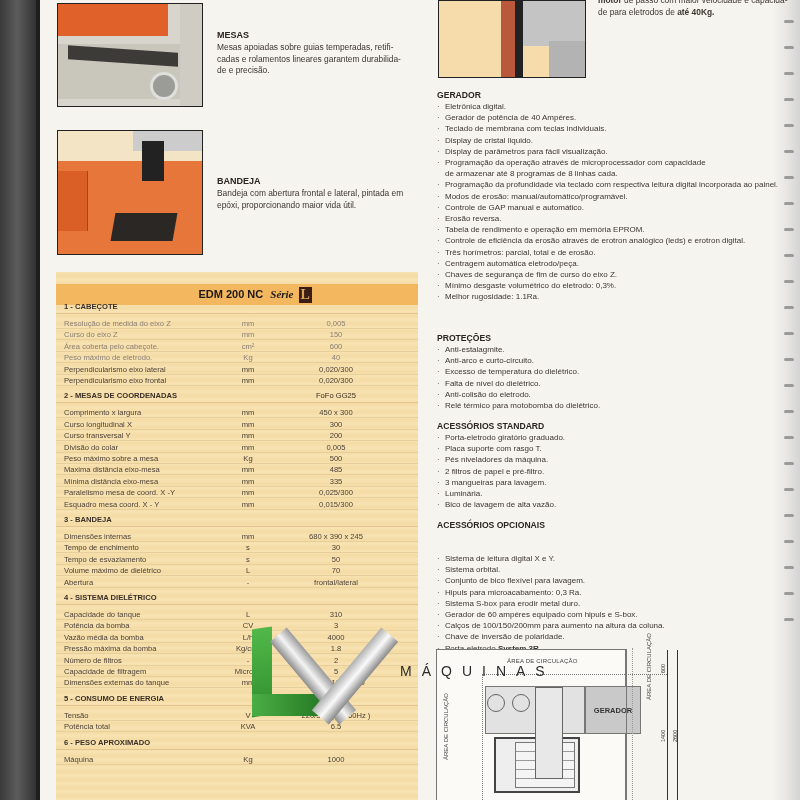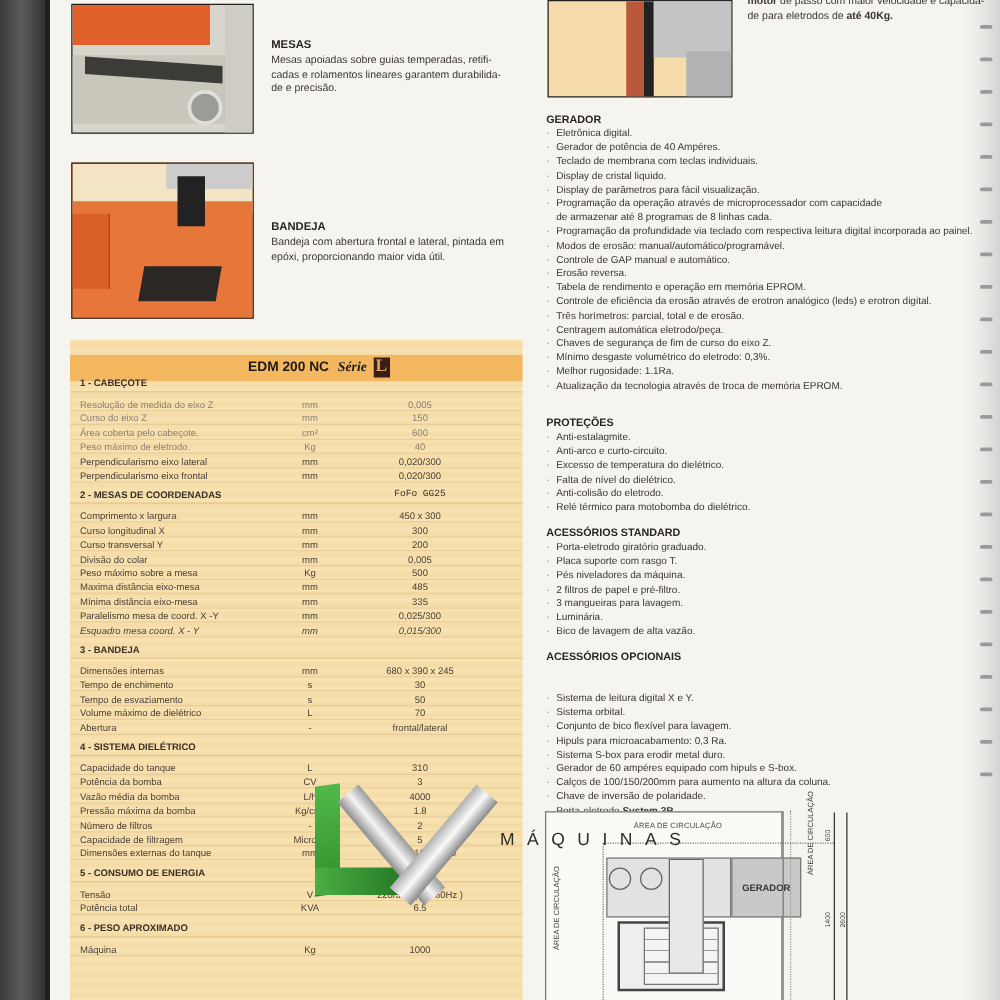--- a/index.html
+++ b/index.html
@@ -42,21 +42,21 @@
 
   .spec-box { position: absolute; left: 56px; top: 272px; width: 362px; height: 540px;
     background: repeating-linear-gradient(180deg, #f8e2b0 0px, #f4dba6 4px, #f8e3b4 8px); }
   .spec-header { position: absolute; left: 0; top: 12px; width: 362px; height: 21px;
     background: #f2b75f; text-align: center; font-weight: bold; font-size: 11px; line-height: 21px; color: #1f1a16; padding-left: 36px; }
   .spec-header .serie { font-family: "Liberation Serif", serif; font-style: italic; font-weight: bold; font-size: 11px; margin-left: 4px; }
   .spec-header .badge { display: inline-block; width: 13px; height: 16px; background: #3a1e16; color: #d9a35a;
     font-family: "Liberation Serif", serif; font-size: 14px; line-height: 16px; vertical-align: middle; margin-left: 2px; }
   .spec-section { position: absolute; left: 0; width: 362px; height: 14px; font-weight: bold; font-size: 7.6px;
     line-height: 14px; padding-left: 8px; color: #3a2f27; border-bottom: 1px solid #e1c58c; }
-  .spec-section .sec-val { position: absolute; left: 230px; width: 100px; text-align: center; font-weight: normal; font-family: Liberation Mono, monospace; }
+  .spec-section .sec-val { position: absolute; left: 230px; width: 100px; text-align: center; font-weight: normal; }
   .spec-row { position: absolute; left: 0; width: 362px; height: 11px; font-size: 7.6px; line-height: 11px; color: #4a3f37;
     border-bottom: 1px solid #e7cf9c; }
   .spec-row .c-label { position: absolute; left: 8px; width: 170px; white-space: nowrap; overflow: hidden; }
   .spec-row .c-unit { position: absolute; left: 170px; width: 44px; text-align: center; }
   .spec-row .c-val { position: absolute; left: 230px; width: 100px; text-align: center; }
   .faded { color: #8b8078; }
 
   .list-title { position: absolute; left: 437px; font-weight: bold; font-size: 8.6px; color: #2a2420; }
   .list { position: absolute; left: 437px; font-size: 8px; line-height: 11.2px; color: #3c3530; list-style: none; width: 360px; }
   .list li { position: relative; padding-left: 8px; white-space: nowrap; }
@@ -231,21 +231,21 @@
       <div class="spec-row" style="top: 203.8px;">
         <span class="c-label">Mínima distância eixo-mesa</span>
         <span class="c-unit">mm</span>
         <span class="c-val">335</span>
       </div>
       <div class="spec-row" style="top: 215.2px;">
         <span class="c-label">Paralelismo mesa de coord.  X -Y</span>
         <span class="c-unit">mm</span>
         <span class="c-val">0,025/300</span>
       </div>
-      <div class="spec-row" style="top: 226.6px; font-style: italic;">
+      <div class="spec-row" style="top: 226.6px;">
         <span class="c-label">Esquadro mesa coord.  X - Y</span>
         <span class="c-unit">mm</span>
         <span class="c-val">0,015/300</span>
       </div>
       <div class="spec-section" style="top: 241px;"><span>3 - BANDEJA</span></div>
       <div class="spec-row" style="top: 259px;">
         <span class="c-label">Dimensões internas</span>
         <span class="c-unit">mm</span>
         <span class="c-val">680 x 390 x 245</span>
       </div>
@@ -338,21 +338,20 @@
     <li>Modos de erosão: manual/automático/programável.</li>
     <li>Controle de GAP manual e automático.</li>
     <li>Erosão reversa.</li>
     <li>Tabela de rendimento e operação em memória EPROM.</li>
     <li>Controle de eficiência da erosão através de erotron analógico (leds) e erotron digital.</li>
     <li>Três horímetros: parcial, total e de erosão.</li>
     <li>Centragem automática eletrodo/peça.</li>
     <li>Chaves de segurança de fim de curso do eixo Z.</li>
     <li>Mínimo desgaste volumétrico do eletrodo: 0,3%.</li>
     <li>Melhor rugosidade: 1.1Ra.</li>
-    <li>Atualização da tecnologia através de troca de memória EPROM.</li>
   </ul>
 
 <div class="list-title" style="top:333px;">PROTEÇÕES</div>
 <ul class="list" style="top:344px;" id="protecoes-list">
     <li>Anti-estalagmite.</li>
     <li>Anti-arco e curto-circuito.</li>
     <li>Excesso de temperatura do dielétrico.</li>
     <li>Falta de nível do dielétrico.</li>
     <li>Anti-colisão do eletrodo.</li>
     <li>Relé térmico para motobomba do dielétrico.</li>

